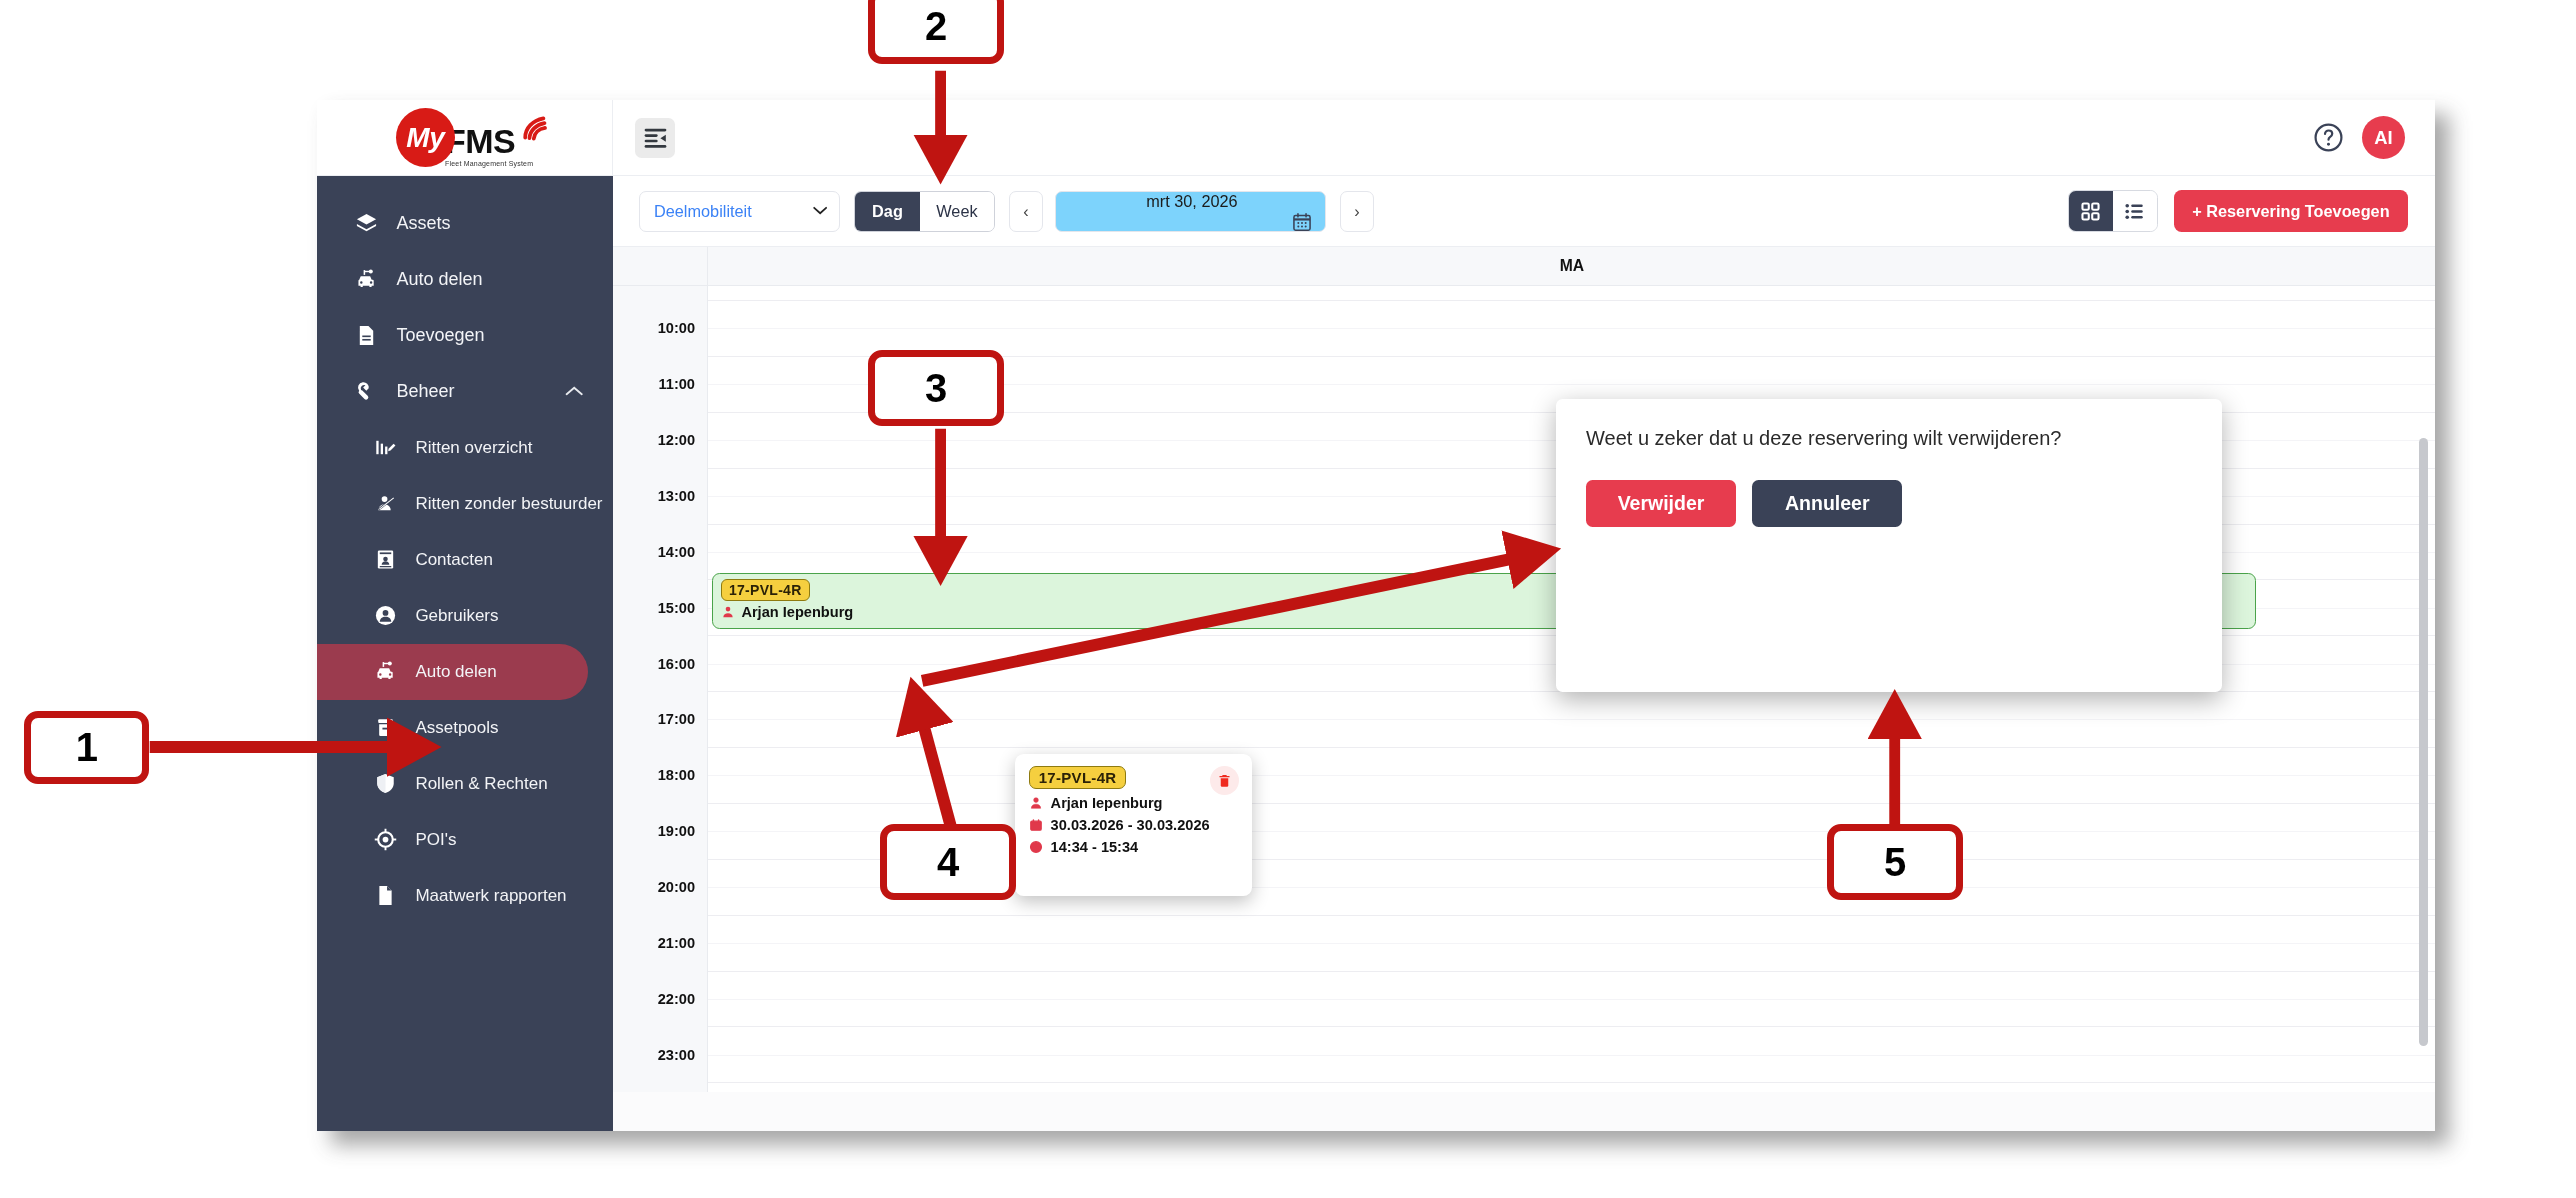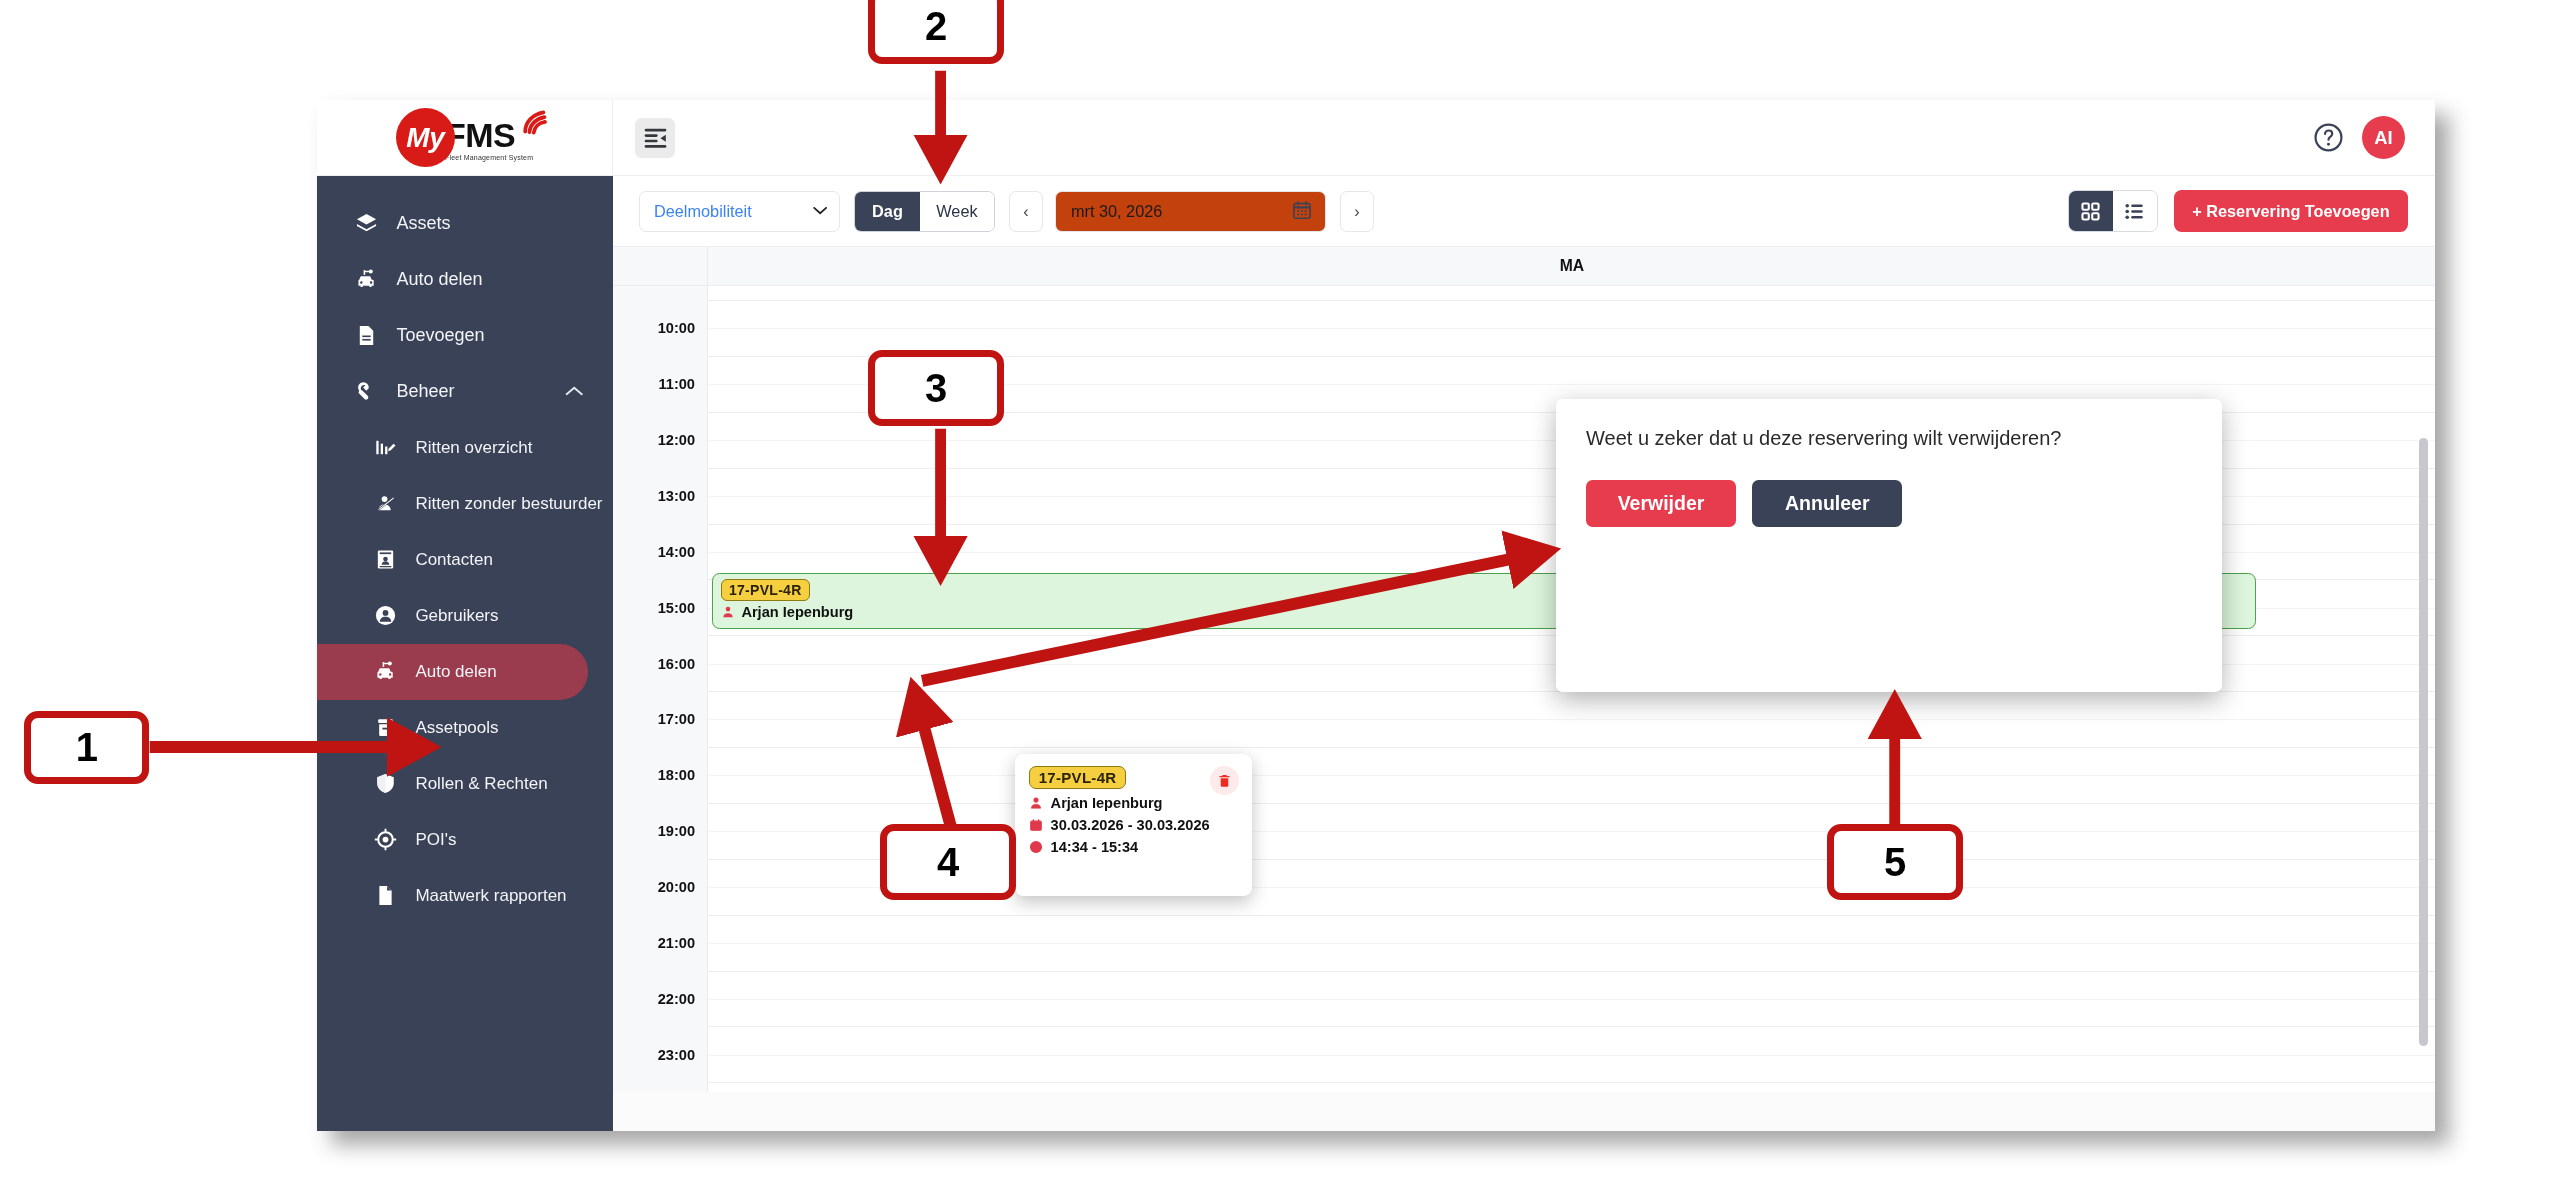--- a/index.html
+++ b/index.html
@@ -28,21 +28,21 @@
     background: #ffffff;
     border-bottom: 1.1px solid #eceef2;
     display: flex; align-items: center;
   }
   #logo-zone {
     width: 296px; height: 76px;
     display: flex; align-items: center; justify-content: center;
     border-right: 1.1px solid #eceef2;
     position: relative;
   }
-  .logo-wrap { display: flex; align-items: flex-start; position: relative; }
+  .logo-wrap { display: flex; align-items: flex-end; position: relative; }
   .logo-circle {
     width: 59px; height: 59px; border-radius: 50%;
     background: #d81b16;
     display: flex; align-items: center; justify-content: center;
     margin-right: -9.8px; position: relative; z-index: 2;
   }
   .logo-my {
     color: #fff; font-size: 28px; font-weight: 700; font-style: italic;
     letter-spacing: -0.5px; line-height: 1;
   }
@@ -138,22 +138,22 @@
   }
   .seg.active { background: #3a4257; color: #fff; font-weight: 600; }
   .nav-arrow {
     margin-left: 14px; width: 34px; height: 41px;
     border: 1.1px solid #e4e6ec; border-radius: 7px; background: #fff;
     display: flex; align-items: center; justify-content: center;
     font-size: 16.3px; color: #444; cursor: pointer;
   }
   .date-field {
     margin-left: 12px; width: 271px; height: 41px;
-    border: 1.1px solid #e4e6ec; border-radius: 7px; background: #c2410c;
-    display: flex; align-items: center; padding: 0 12px 0 15px; cursor: pointer;
+    border: 1.1px solid #e4e6ec; border-radius: 7px; background: #7dd3fc;
+    display: flex; align-items: center; padding: 0 12px 0 15px; cursor: pointer; flex-direction: column;
   }
   .date-field .dval { font-size: 16.3px; color: #1b1b1b; }
   .date-field .cal-ico { margin-left: auto; }
   #toolbar-right { margin-left: auto; display: flex; align-items: center; gap: 16.3px; }
   .view-toggle {
     display: flex; border: 1.1px solid #d7dae1; border-radius: 7.6px;
     overflow: hidden; height: 42px;
   }
   .view-btn {
     width: 44px; display: flex; align-items: center; justify-content: center;

